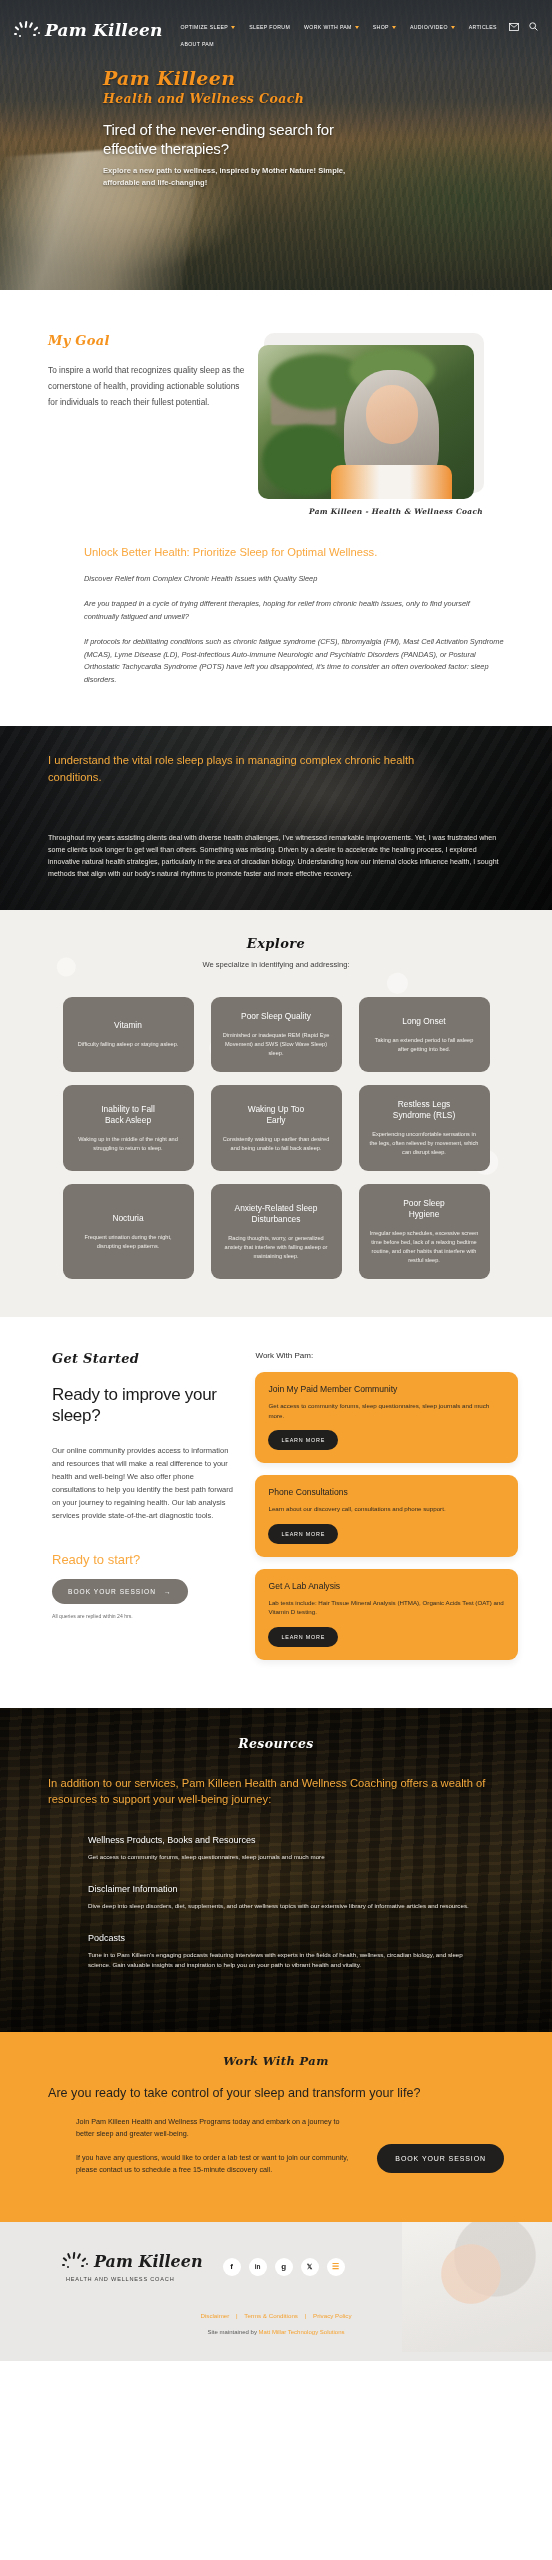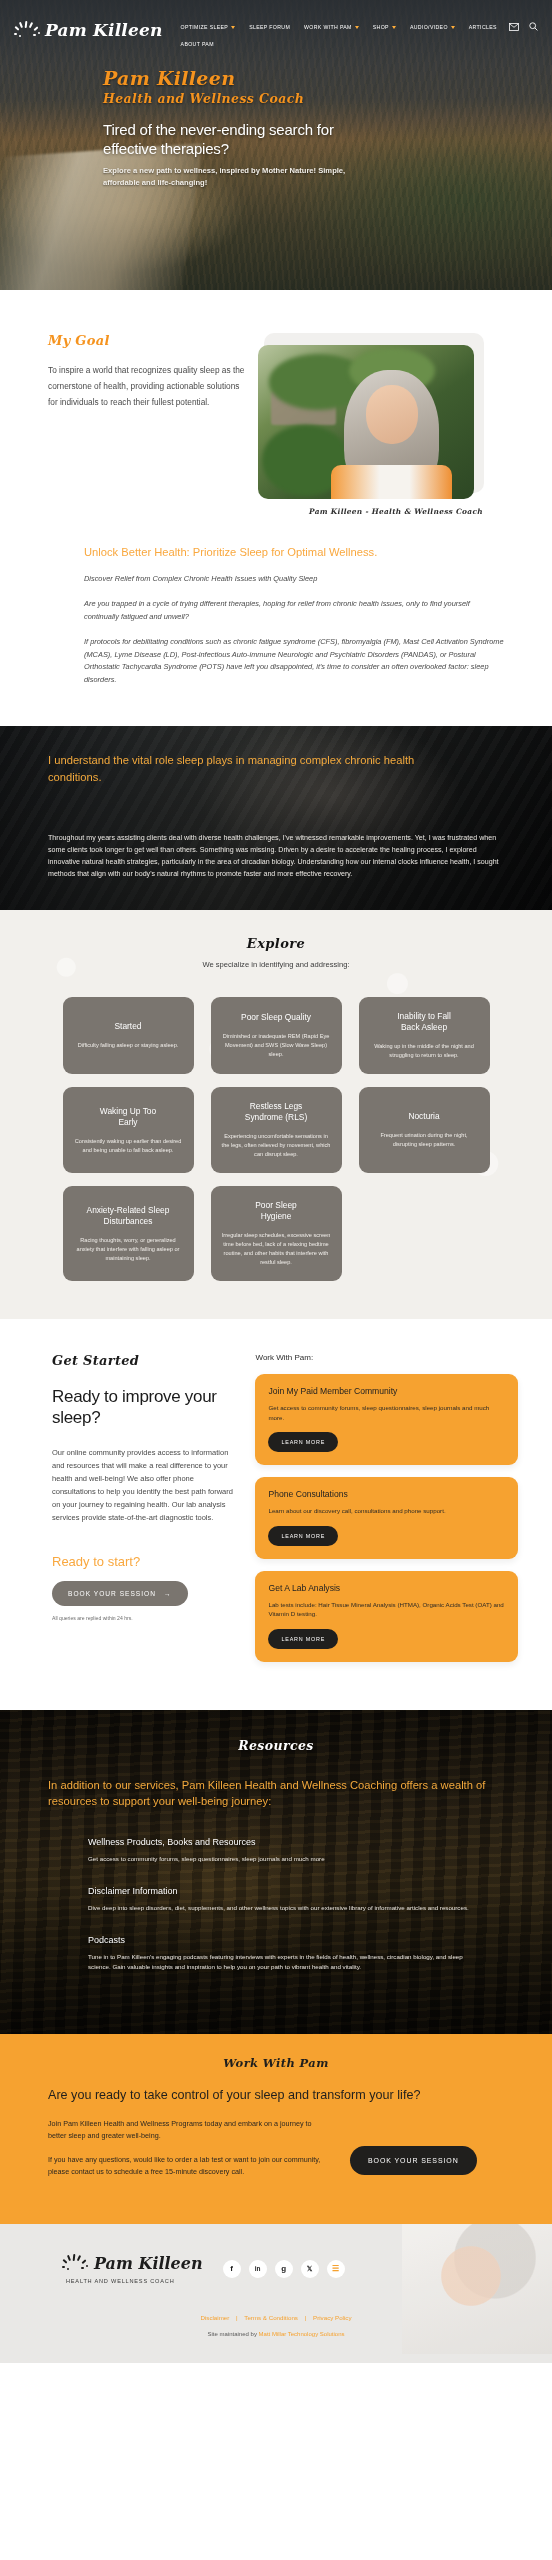--- a/index.html
+++ b/index.html
@@ -264,21 +264,21 @@
   .res-item p { font-size: 6.2px; line-height: 10px; color:#efeae2; margin-top: 7px; text-shadow: 0 1px 3px rgba(0,0,0,.7); }
 
   
   .cta { background:#f6a230; padding: 22px 48px 34px 48px; }
   .cta-title {
     text-align:center; font-family:"DejaVu Serif", serif; font-style:italic;
     font-weight:bold; font-size: 11.5px; color:#201f1d; letter-spacing:.4px;
   }
   .cta-h2 { font-size: 12.6px; color:#201f1d; margin-top: 18px; font-weight: 400; }
   .cta-body { display:flex; align-items:flex-start; gap: 20px; margin-top: 16px; }
-  .cta-text { width: 282px; }
+  .cta-text { width: 282px; margin-left: 28px; }
   .cta-text p { font-size: 7.2px; line-height: 12px; color:#2b2620; margin-bottom: 12px; }
   .btn-book-dark {
     background:#201f1d; color:#fff; border:none; border-radius: 20px;
     padding: 11px 18px; font-size: 7px; letter-spacing: .9px; cursor:pointer;
     text-transform: uppercase; margin-top: 28px; white-space: nowrap;
     font-family: "Liberation Sans", sans-serif;
   }
 
   
   .footer { background:#e9e8e6; padding: 30px 0 26px 0; position:relative; overflow:hidden; }
@@ -420,26 +420,30 @@
   <section class="band">
     <h2>I understand the vital role sleep plays in managing complex chronic health conditions.</h2>
     <p>Throughout my years assisting clients deal with diverse health challenges, I've witnessed remarkable improvements. Yet, I was frustrated when some clients took longer to get well than others. Something was missing. Driven by a desire to accelerate the healing process, I explored innovative natural health strategies, particularly in the area of circadian biology. Understanding how our internal clocks influence health, I sought methods that align with our body's natural rhythms to promote faster and more effective recovery.</p>
   </section>
 
   <section class="explore">
     <div class="explore-title">Explore</div>
     <div class="explore-sub">We specialize in identifying and addressing:</div>
     <div class="cards">
       <div class="card">
-          <div class="card-title">Started</div>
+          <div class="card-title">Vitamin</div>
           <div class="card-desc">Difficulty falling asleep or staying asleep.</div>
         </div>
       <div class="card">
           <div class="card-title">Poor Sleep Quality</div>
           <div class="card-desc">Diminished or inadequate REM (Rapid Eye Movement) and SWS (Slow Wave Sleep) sleep.</div>
+        </div>
+      <div class="card">
+          <div class="card-title">Long Onset</div>
+          <div class="card-desc">Taking an extended period to fall asleep after getting into bed.</div>
         </div>
       <div class="card">
           <div class="card-title">Inability to Fall<br>Back Asleep</div>
           <div class="card-desc">Waking up in the middle of the night and struggling to return to sleep.</div>
         </div>
       <div class="card">
           <div class="card-title">Waking Up Too<br>Early</div>
           <div class="card-desc">Consistently waking up earlier than desired and being unable to fall back asleep.</div>
         </div>
       <div class="card">

